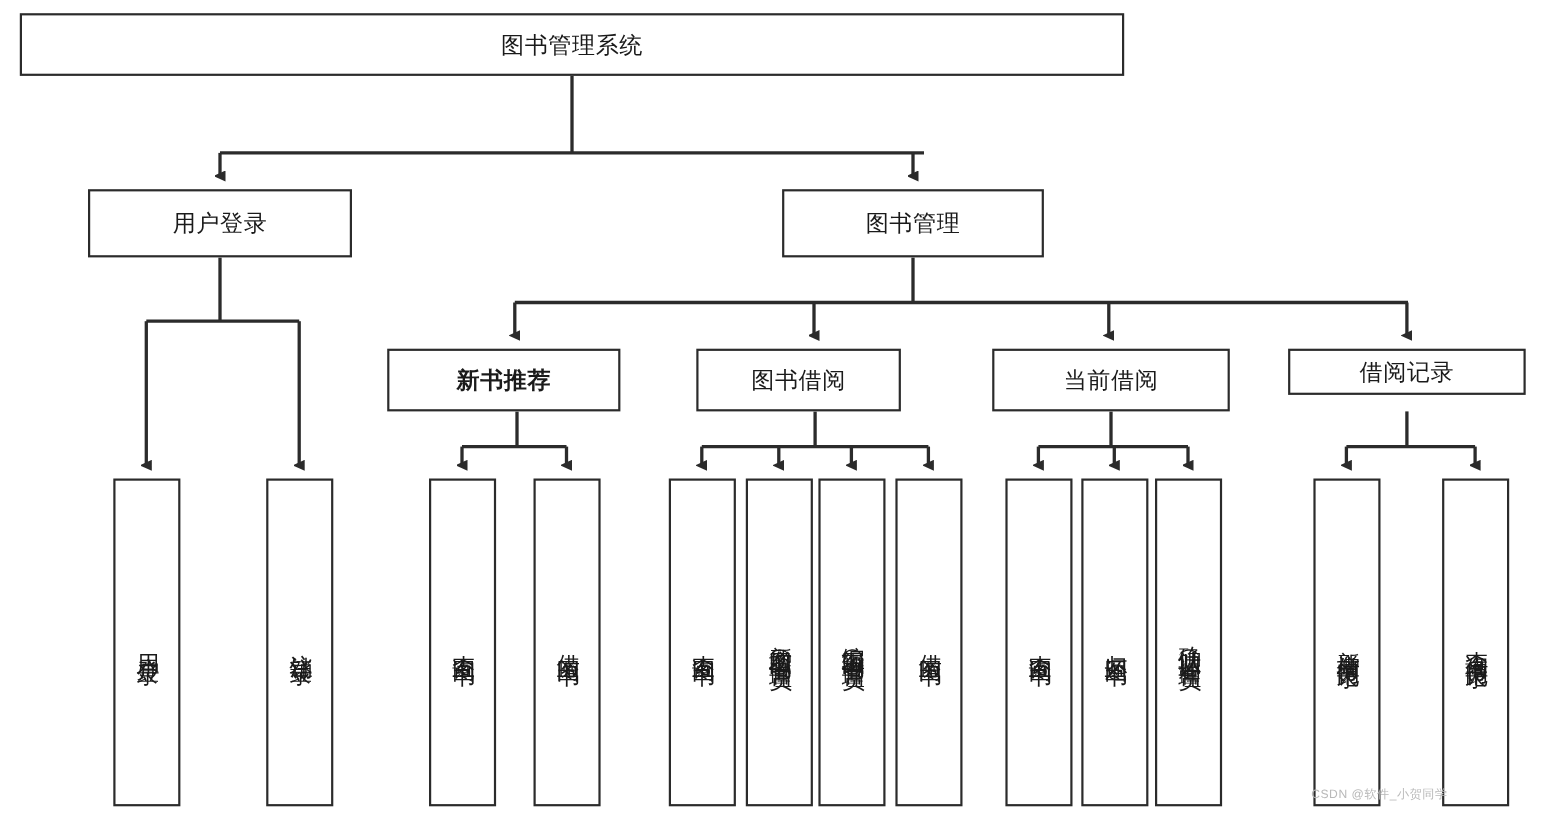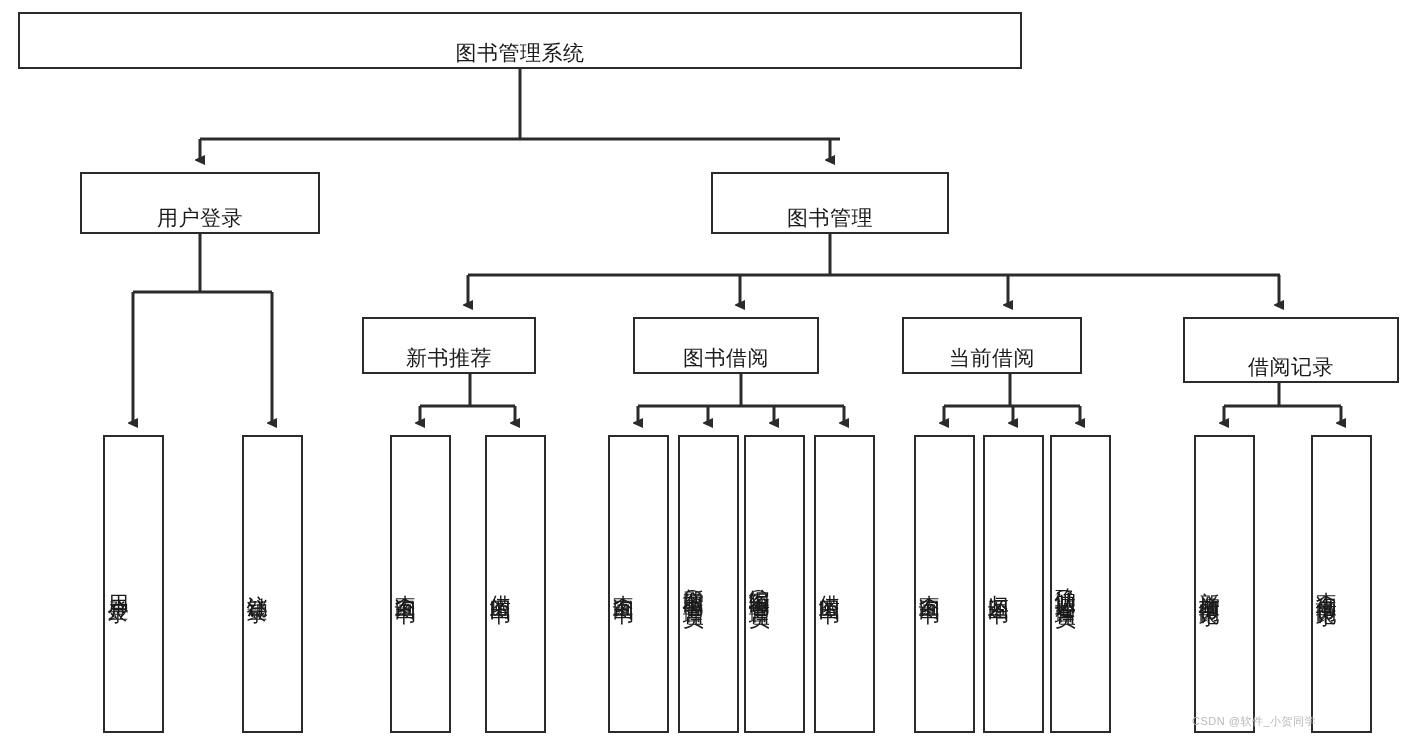--- a/index.html
+++ b/index.html
@@ -24,21 +24,21 @@
     width: 1405px;
     height: 747px;
     pointer-events: none;
   }
   .node {
     position: absolute;
     box-sizing: border-box;
     border: 2.5px solid #2b2b2b;
     background: #ffffff;
     display: flex;
-    align-items: flex-end;
+    align-items: center;
     justify-content: center;
     color: #1a1a1a;
   }
   .node.horiz {
     font-size: 21px;
     letter-spacing: 0.5px;
   }
   .node.vert {
     writing-mode: vertical-rl;
     text-orientation: upright;
@@ -121,30 +121,30 @@
     <span class="label">图书管理系统</span>
   </div>
 
   <div class="node horiz" style="left:80px; top:172px; width:240px; height:62px;">
     <span class="label">用户登录</span>
   </div>
   <div class="node horiz" style="left:711px; top:172px; width:238px; height:62px;font-family:Liberation Serif, serif;">
     <span class="label">图书管理</span>
   </div>
 
-  <div class="node horiz" style="left:362px; top:317px; width:174px; height:57px;">
+  <div class="node horiz" style="left:352px; top:317px; width:212px; height:57px;font-weight:bold;">
     <span class="label">新书推荐</span>
   </div>
   <div class="node horiz" style="left:633px; top:317px; width:186px; height:57px;">
     <span class="label">图书借阅</span>
   </div>
-  <div class="node horiz" style="left:902px; top:317px; width:180px; height:57px;">
+  <div class="node horiz" style="left:902px; top:317px; width:216px; height:57px;">
     <span class="label">当前借阅</span>
   </div>
-  <div class="node horiz" style="left:1171px; top:317px; width:216px; height:66px;margin-left:12px;">
+  <div class="node horiz" style="left:1171px; top:317px; width:216px; height:42px;">
     <span class="label">借阅记录</span>
   </div>
 
   <div class="node vert" style="left:103px; top:435px; width:61px; height:298px;">
     <span class="label">用户登录</span>
   </div>
   <div class="node vert" style="left:242px; top:435px; width:61px; height:298px;">
     <span class="label">注销登录</span>
   </div>
   <div class="node vert" style="left:390px; top:435px; width:61px; height:298px;">

